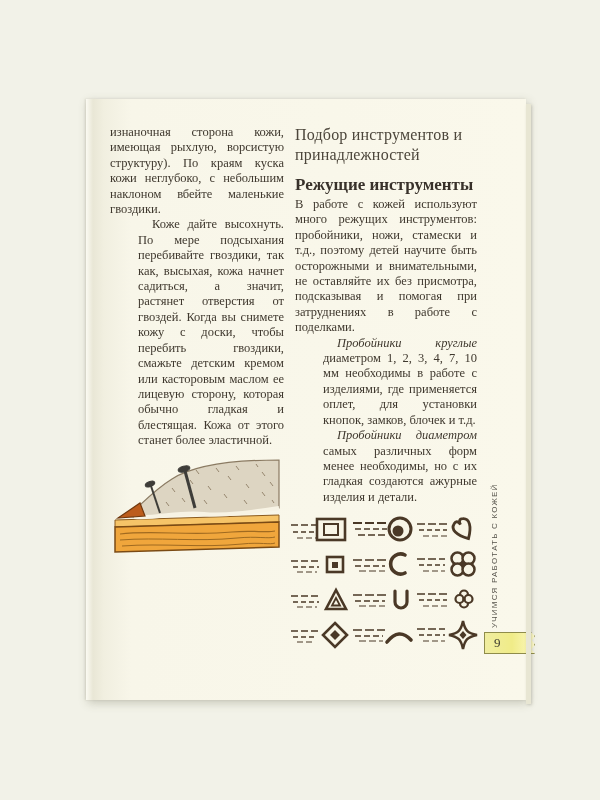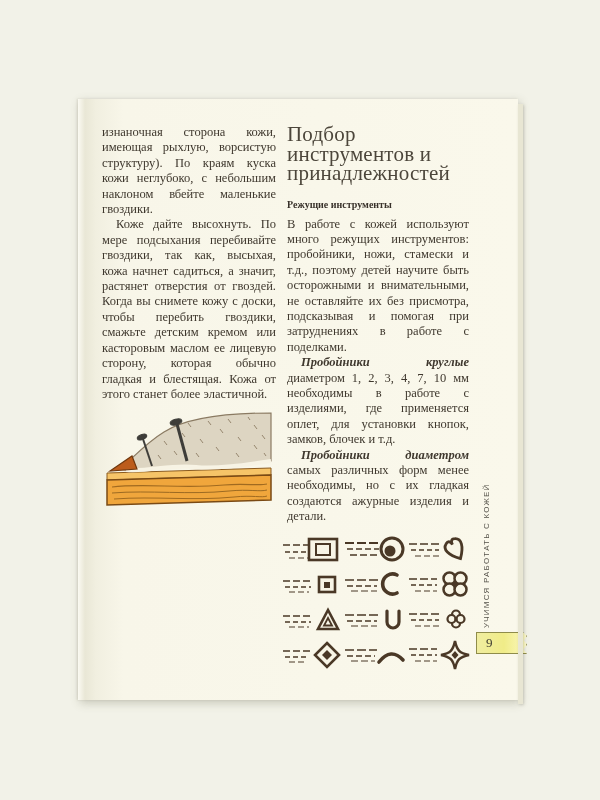--- a/index.html
+++ b/index.html
@@ -2,43 +2,43 @@
 <html lang="ru"><head>
 <meta charset="utf-8">
 <style>
   html,body{margin:0;padding:0;}
   body{
     width:600px;height:800px;position:relative;overflow:hidden;
     background:#f2f2e8;
     font-family:"Liberation Serif", serif;
   }
   .page{
-    position:absolute;left:78px;top:99px;width:440px;height:601px;
+    position:absolute;left:86px;top:99px;width:440px;height:601px;
     background:linear-gradient(90deg,#fbfaf2 0px,#e9e7d6 7px,#f1efe0 18px,#f8f6e9 45px,#faf8eb 100%);
     box-shadow:2px 3px 9px rgba(90,88,66,.28), -1px 0 2px rgba(120,118,95,.18);
   }
   .page::after{ 
     content:"";position:absolute;right:-5px;top:5px;bottom:-4px;width:5px;
     background:#e8e6d3;box-shadow:1px 1px 3px rgba(90,88,66,.25);
   }
   .col-left{position:absolute;left:24px;top:26px;width:174px;}
   .col-right{position:absolute;left:209px;top:26px;width:182px;}
   p.body{
     margin:0;font-size:12.5px;line-height:15.4px;text-align:justify;
     color:#3f382e;hyphens:auto;
   }
-  p.indent{text-indent:14px;}
+  p.indent{text-indent:14px;margin-left:28px;}
   .title{
-    margin:0 0 13px 0;font-weight:normal;font-size:21px;line-height:19.5px;
+    margin:0 0 13px 0;font-weight:normal;font-size:16px;line-height:19.5px;
     color:#4c463b;letter-spacing:.2px;
   }
   .heading{
-    margin:0 0 4px 0;font-weight:bold;font-size:10px;line-height:16px;color:#38312a;
-  }
-  .lead{font-weight:bold;font-style:italic;}
+    margin:0 0 4px 0;font-weight:bold;font-size:17px;line-height:16px;color:#38312a;
+  }
+  .lead{font-weight:normal;font-style:italic;}
   .illus1{margin:9px 0 9px 0;}
   .illus2{margin:10px 0 0 -6px;}
   .sidebar-text{
     position:absolute;left:404px;top:529px;
     transform:rotate(-90deg);transform-origin:0 0;
     font-family:"Liberation Sans", sans-serif;
     font-size:8px;letter-spacing:1.2px;color:#55524a;white-space:nowrap;
   }
   .page-tab{
     position:absolute;left:398px;top:533px;width:49px;height:20px;

